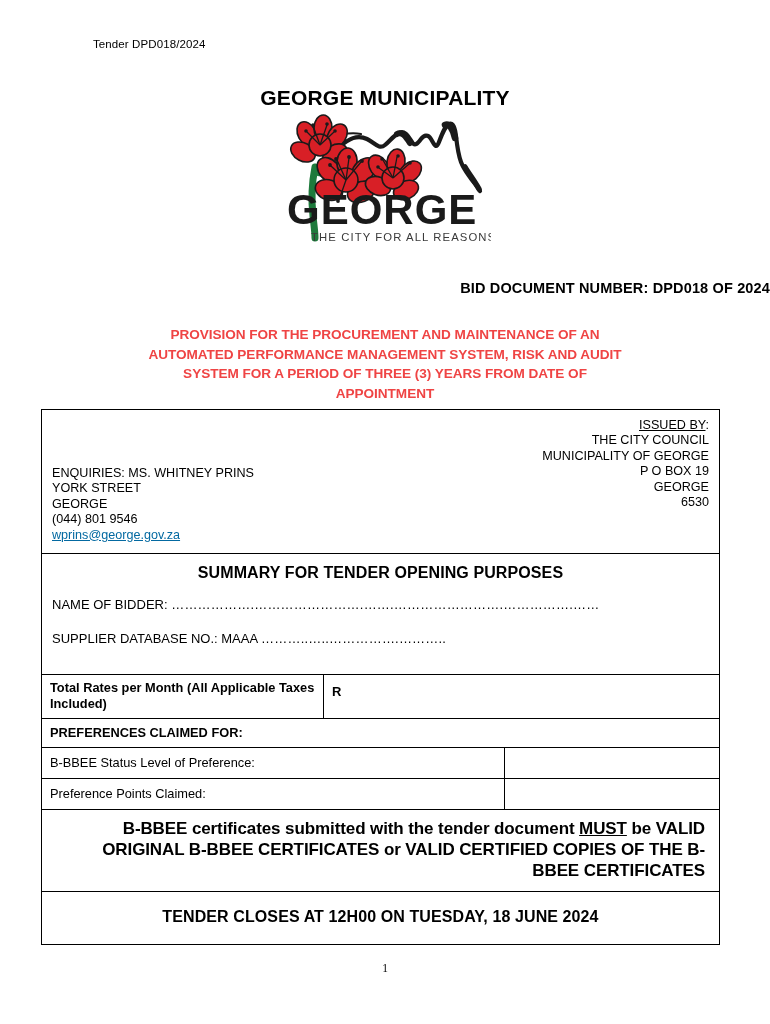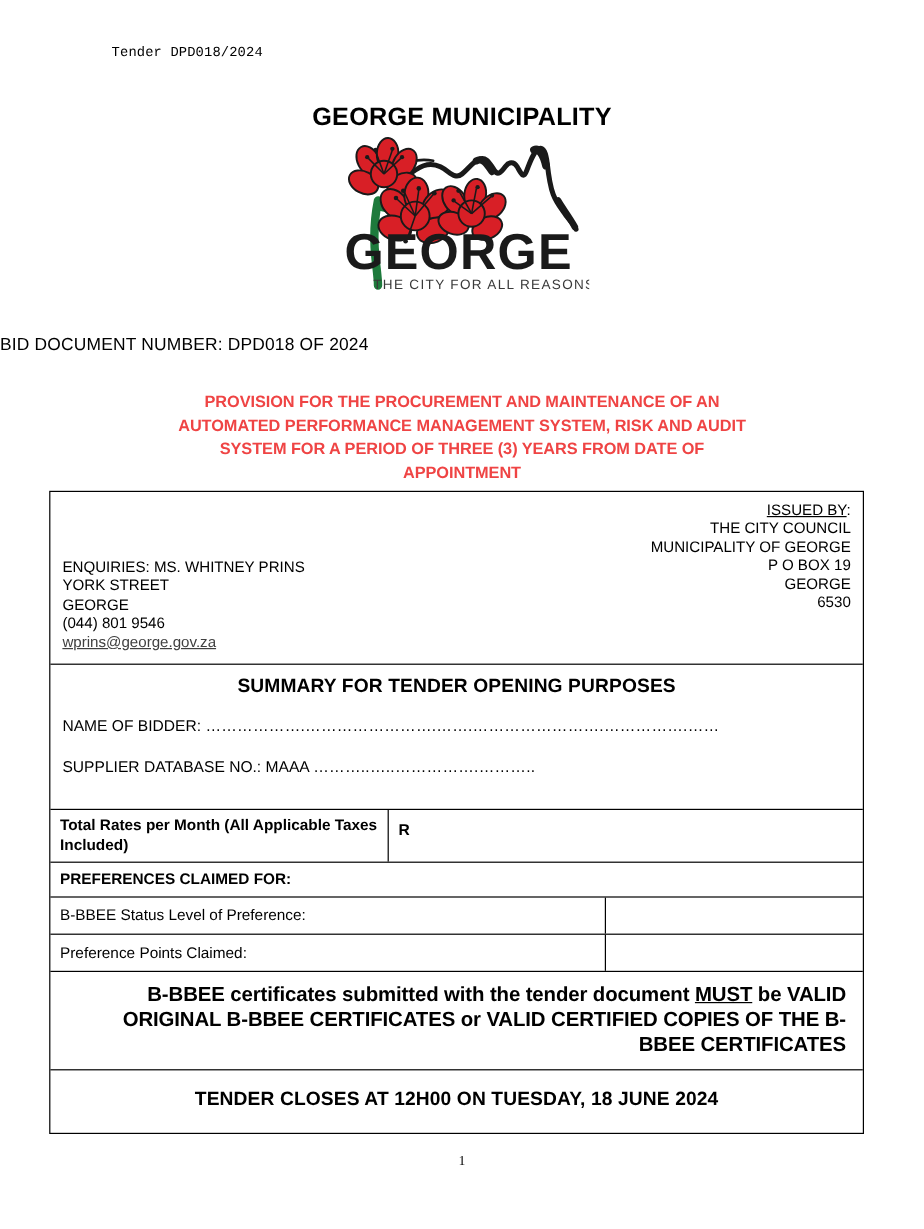--- a/index.html
+++ b/index.html
@@ -20,21 +20,21 @@
     position: absolute;
     inset: 0;
     background: #ffffff;
   }
 
   
   .doc-header {
     position: absolute;
     top: 38px;
     left: 93px;
-    font-family: Liberation Mono, monospace;
+    font-family: Liberation Sans, sans-serif;
     font-size: 11.5px;
     color: #000;
     letter-spacing: .1px;
   }
 
   
   .main-title {
     position: absolute;
     top: 86px;
     left: 0;
@@ -60,23 +60,23 @@
     height: 140px;
   }
   .logo svg { display: block; }
 
   
   .bid-number {
     position: absolute;
     top: 280px;
     left: 0;
     width: 770px;
-    text-align: left;
+    text-align: right;
     font-size: 14.5px;
-    font-weight: normal;
+    font-weight: bold;
     letter-spacing: .15px;
   }
 
   
   .subject {
     position: absolute;
     top: 325px;
     left: 65px;
     width: 640px;
     text-align: center;
@@ -113,21 +113,21 @@
   }
   .contact-right {
     padding: 8px 10px 10px 0;
     text-align: right;
     font-size: 12.6px;
     line-height: 15.4px;
     min-width: 250px;
   }
   .u { text-decoration: underline; }
   .email-link {
-    color: #404040;
+    color: #0369a1;
     text-decoration: underline;
   }
 
   
   .summary-block {
     border-bottom: 1.3px solid #000;
     padding: 8px 10px 24px 10px;
   }
   .summary-title {
     text-align: center;

